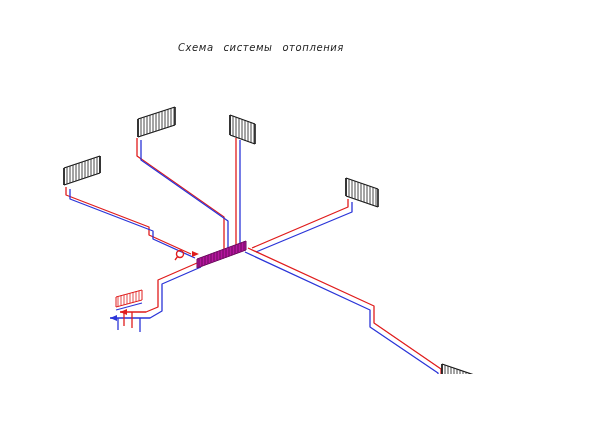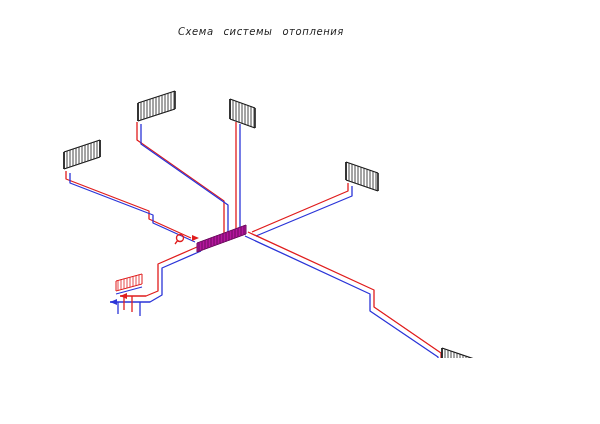--- a/index.html
+++ b/index.html
@@ -1,17 +1,17 @@
 <!DOCTYPE html>
 <html><head>
 <meta charset="utf-8">
 <style>
   html,body{margin:0;padding:0;}
   body{width:600px;height:424px;background:#ffffff;font-family:"DejaVu Sans",sans-serif;}
-  .canvas{position:relative;width:600px;height:358px;background:#ffffff;overflow:hidden;}
+  .canvas{position:relative;width:600px;height:358px;background:#ffffff;overflow:hidden;margin-top:16px;}
   .title{position:absolute;left:178px;top:26px;font-size:10px;font-style:italic;color:#222222;
          letter-spacing:0.6px;word-spacing:6px;white-space:nowrap;}
   svg.diagram{position:absolute;left:0;top:0;width:600px;height:424px;}
 </style>
 </head>
 <body>
 
 <div class="canvas">
   <div class="title">Схема системы отопления</div>
   <svg id="diagram-svg" class="diagram" xmlns="http://www.w3.org/2000/svg" viewBox="0 0 600 424">

